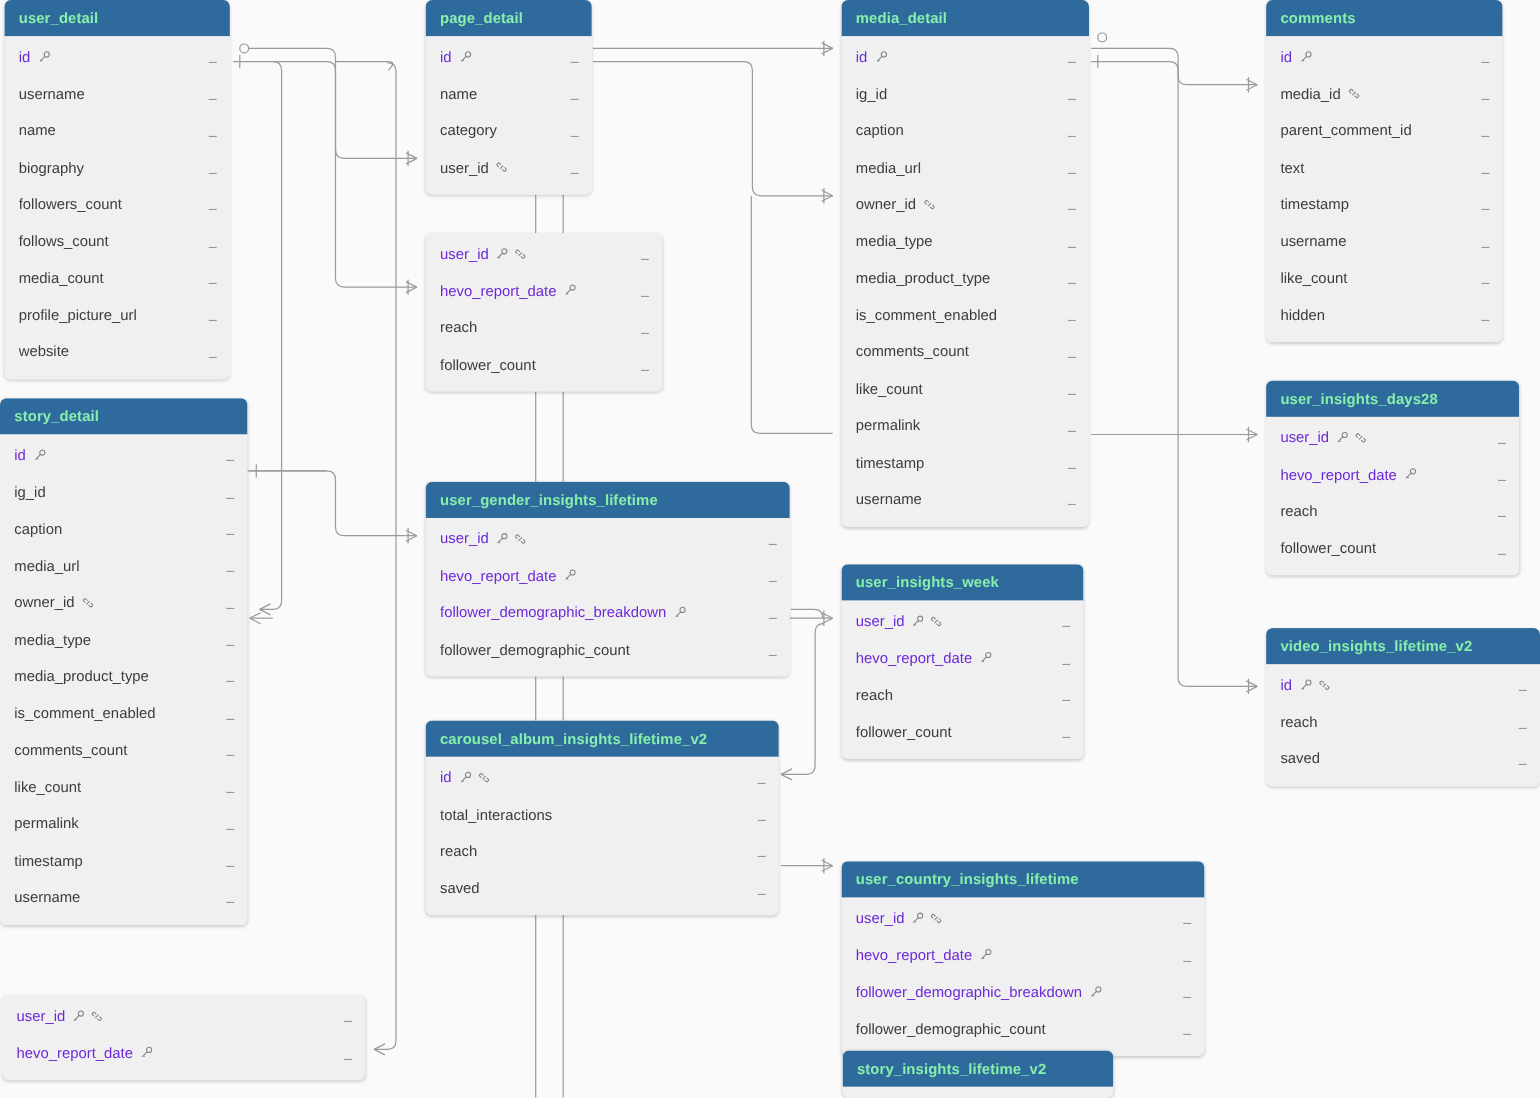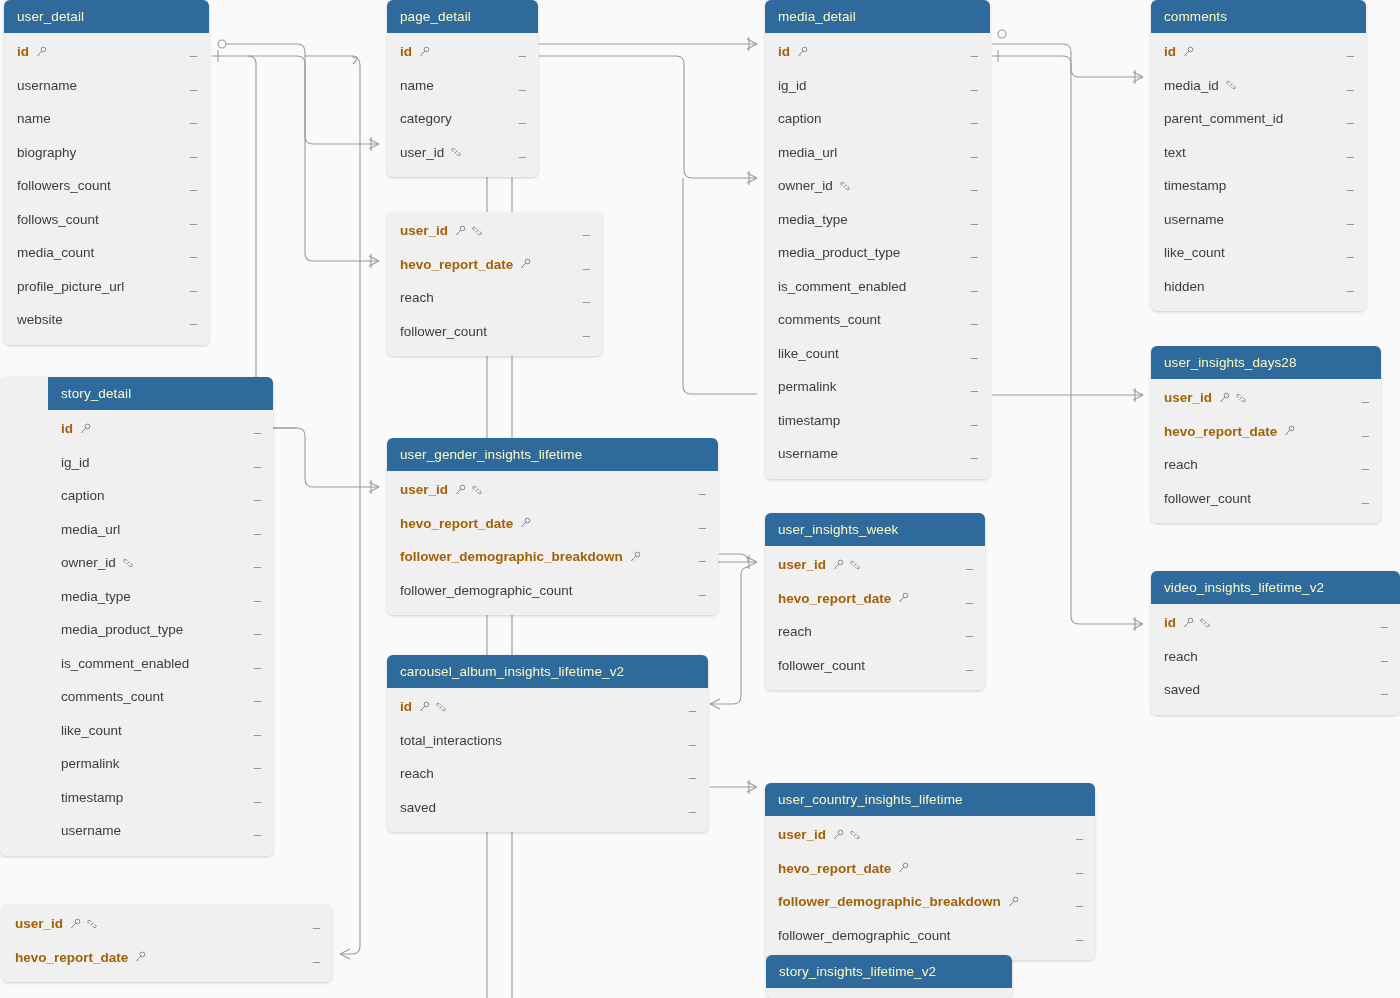--- a/index.html
+++ b/index.html
@@ -14,39 +14,39 @@
   #edges{position:absolute;left:0;top:0;width:1400px;height:998px;pointer-events:none;}
   .entity{
     position:absolute;
     background:#f0f0f0;
     border-radius:6px;
     box-shadow:0 1px 3px rgba(0,0,0,.18);
     overflow:hidden;
   }
   .entity-header{
     background:#2f6a9c;
-    color:#fef9c3;
-    font-weight:normal;
+    color:#86efac;
+    font-weight:bold;
     font-size:13.5px;
     padding:9px 12px 9px 13px;
     letter-spacing:.1px;
     white-space:nowrap;
   }
   .entity-body{padding:2px 0 8px 0;}
   .attr{
     display:flex;
     align-items:center;
     padding:0 12px 0 13px;
     height:33.5px;
     font-size:13.5px;
     color:#3c3c3c;
     white-space:nowrap;
   }
   .attr .nm{flex:0 0 auto;}
-  .attr.pk .nm{font-weight:bold;color:#a16207;}
+  .attr.pk .nm{font-weight:normal;color:#6d28d9;}
   .attr .icons{flex:0 0 auto;margin-left:6px;display:inline-flex;gap:5px;align-items:center;}
   .attr .spacer{flex:1 1 auto;min-width:14px;}
   .attr .dash{
     flex:0 0 auto;
     color:#8a8a8a;
     font-size:13px;
     line-height:1;
     transform:translateY(4px);
   }
   .ico{display:inline-block;width:12px;height:12px;opacity:.72;}
@@ -519,21 +519,21 @@
           <span class="dash">–</span>
         </div>
         <div class="attr">
           <span class="nm">follower_count</span>
           <span class="icons"></span>
           <span class="spacer"></span>
           <span class="dash">–</span>
         </div>
       </div>
     </div>
-    <div class="entity" style="left: 0px; top: 377px; width: 225px; padding-left: 48px;">
+    <div class="entity" style="left: 0px; top: 362px; width: 225px;">
       <div class="entity-header" style="background: rgb(47, 106, 156);">story_detail</div>
       <div class="entity-body" style="background: rgb(240, 240, 240);">
         <div class="attr pk">
           <span class="nm">id</span>
           <span class="icons">
             <span class="ico">
               <svg viewBox="0 0 16 16">
                 <g fill="none" stroke="#5a5a5a" stroke-width="1.3">
                   <circle cx="11.3" cy="4.6" r="3.1"></circle>
                   <path d="M9.1 6.9 L3 13 M4.6 11.4 L6.0 12.8"></path>

